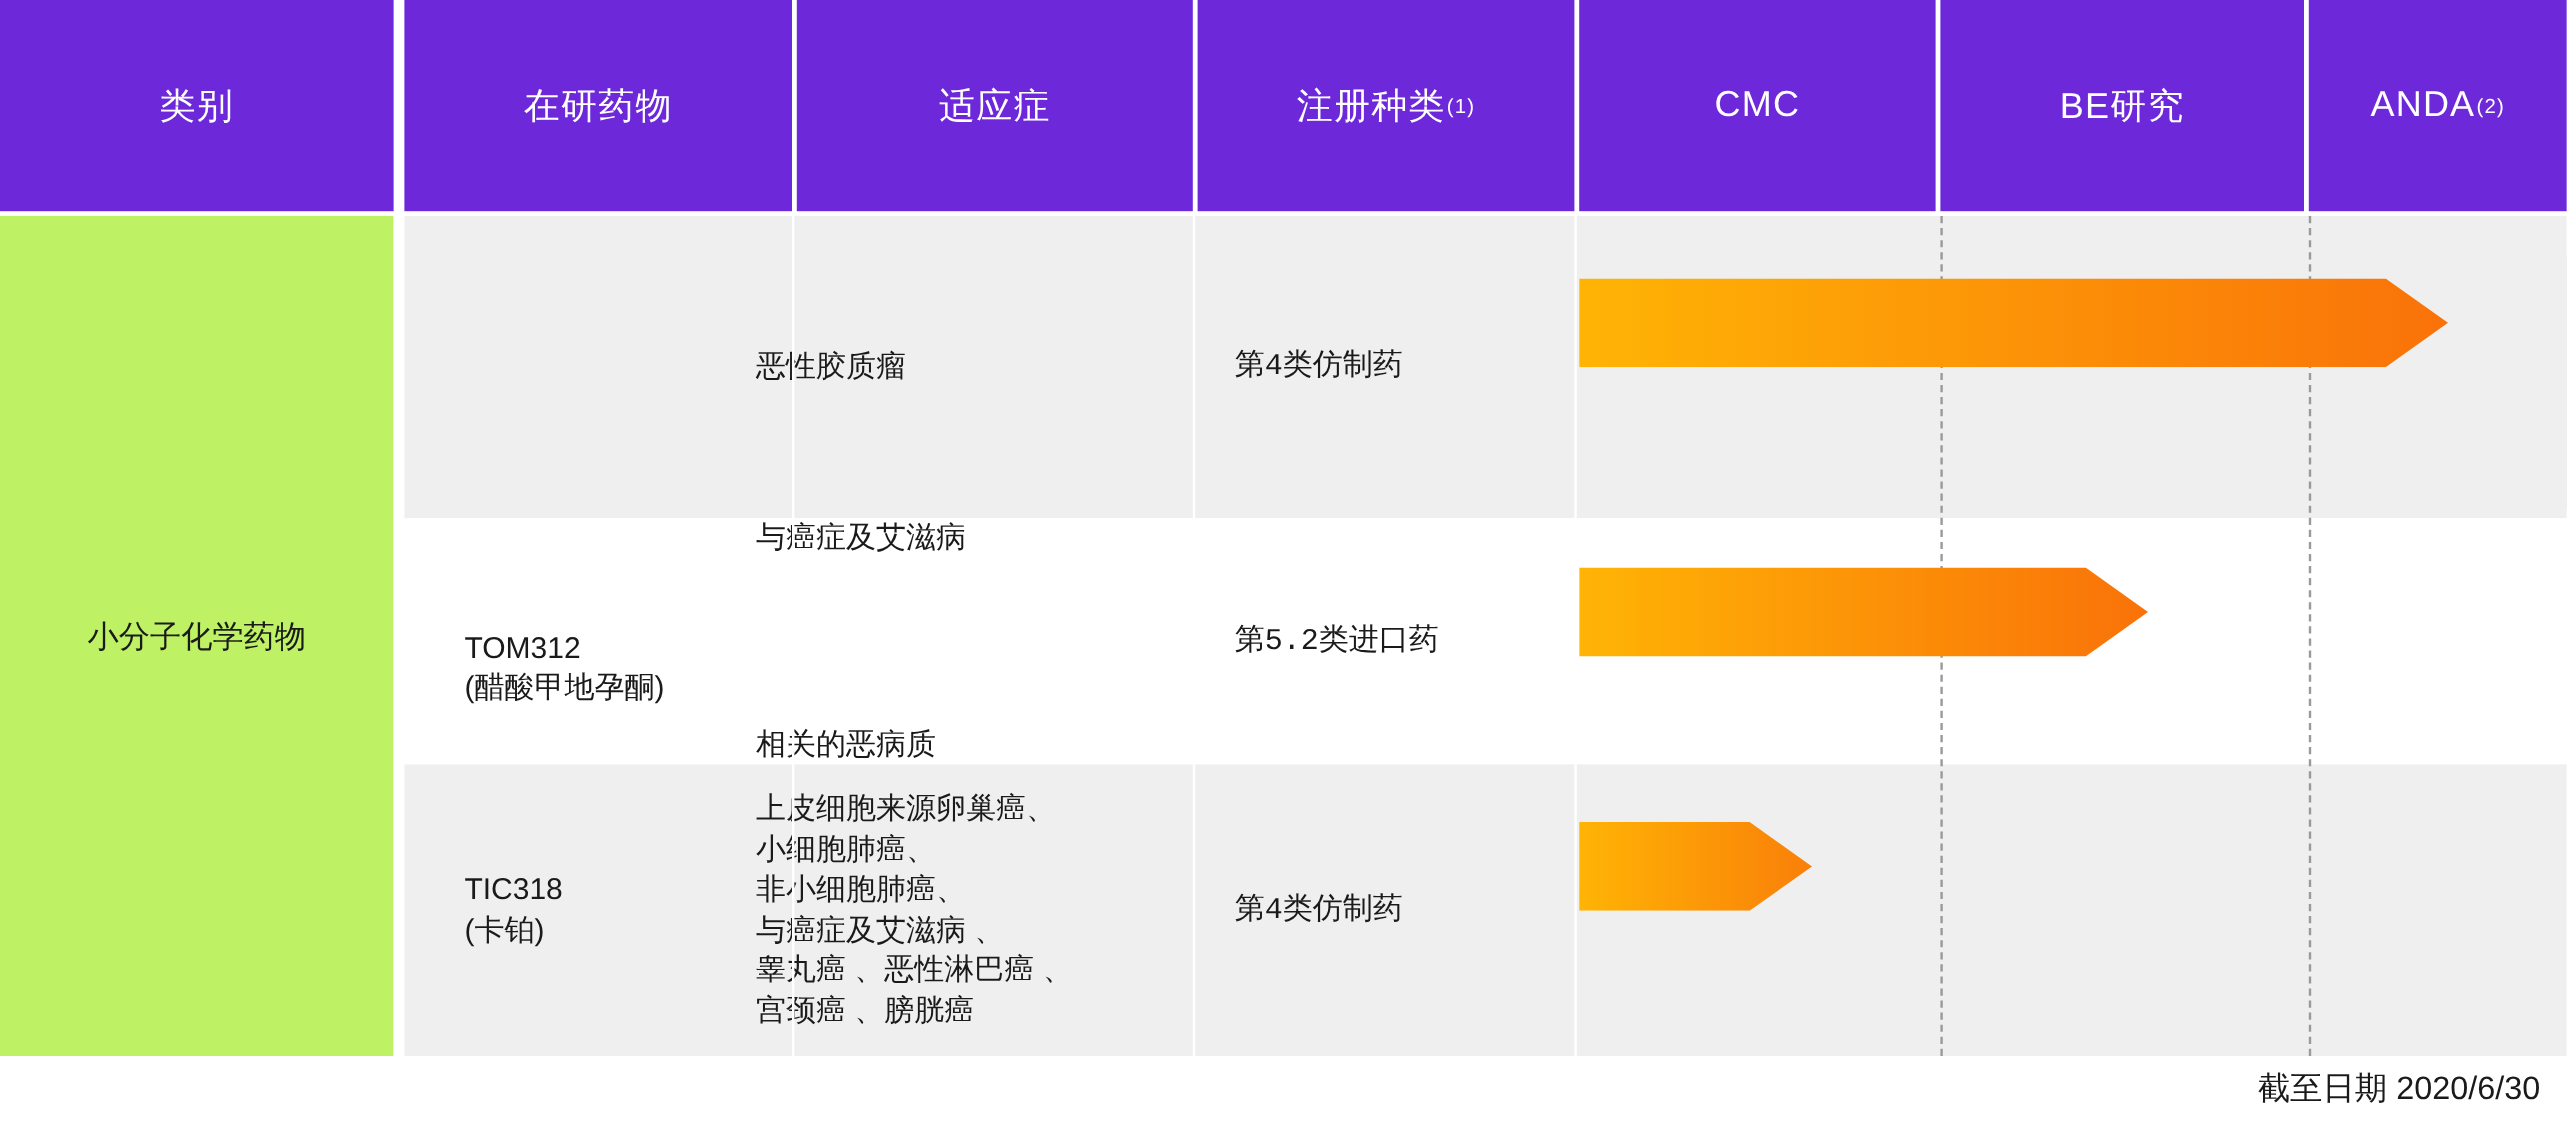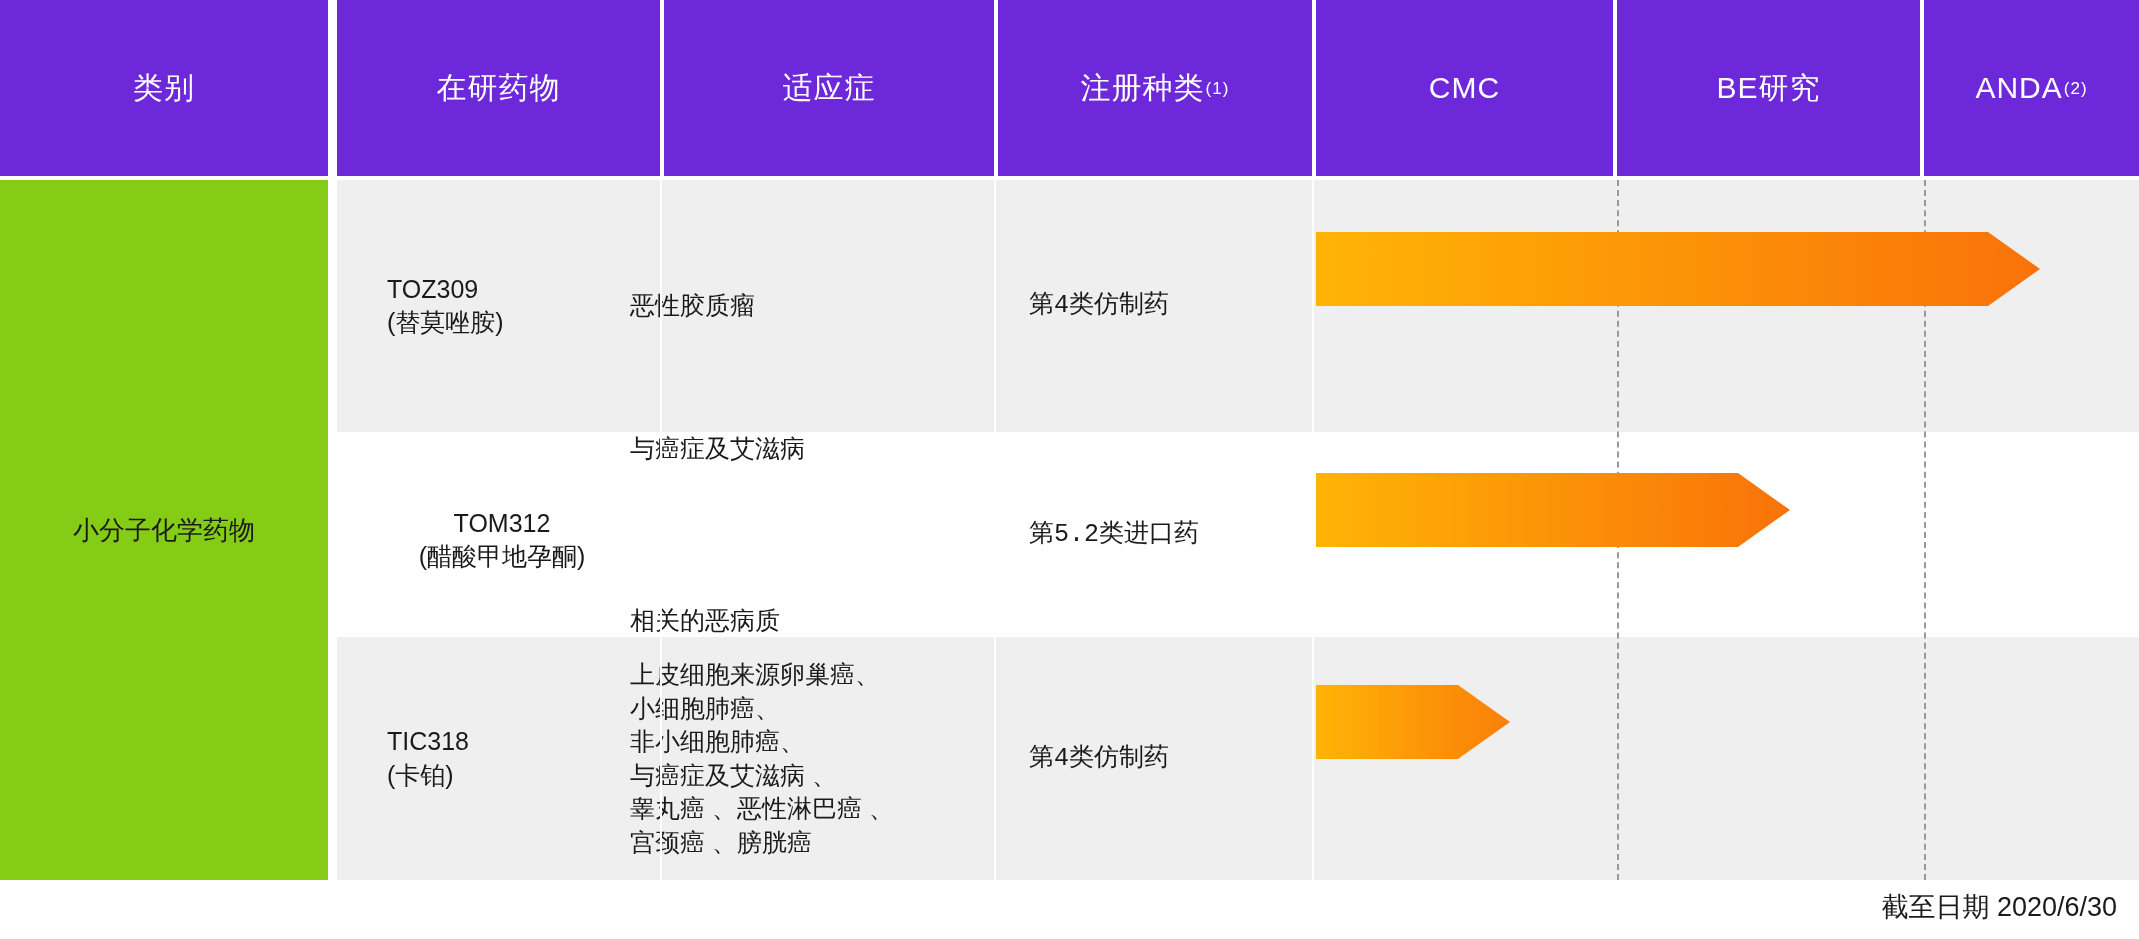--- a/index.html
+++ b/index.html
@@ -60,21 +60,21 @@
     top: 180px;
     width: 2139px;
     height: 700px;
   }
   .category-cell {
     position: absolute;
     left: 0;
     top: 0;
     width: 328px;
     height: 700px;
-    background: #84cc16;
+    background: #bef264;
     display: flex;
     align-items: center;
     justify-content: center;
     font-size: 26px;
     color: #1a1a1a;
     box-sizing: border-box;
   }
 
   .data-row {
     position: absolute;
@@ -164,34 +164,30 @@
     </div>
   </div>
 
   <div class="body-area">
 
     <div class="category-cell">
       <span>小分子化学药物</span>
     </div>
 
     <div class="data-row shade" style="top:0px; height:252px;">
-      <div class="cell cell-drug" style="top:0; height:252px;">
-        <span class="line">TOZ309</span>
-        <span class="line">(替莫唑胺)</span>
-      </div>
       <div class="cell cell-indic" style="top:0; height:252px;">
         <span class="line">恶性胶质瘤</span>
       </div>
       <div class="cell cell-reg" style="top:0; height:252px;">
         <span class="line">第4类仿制药</span>
       </div>
     </div>
 
     <div class="data-row plain" style="top:252px; height:205px;">
-      <div class="cell cell-drug" style="top:0; height:216px;align-items:center;">
+      <div class="cell cell-drug" style="top:17px; height:216px;">
         <span class="line">TOM312</span>
         <span class="line">(醋酸甲地孕酮)</span>
       </div>
       <div class="cell cell-indic" style="top:0; height:205px;justify-content:space-between;">
         <span class="line">与癌症及艾滋病</span>
         <span class="line">相关的恶病质</span>
       </div>
       <div class="cell cell-reg" style="top:0; height:205px;">
         <span class="line">第5.2类进口药</span>
       </div>

